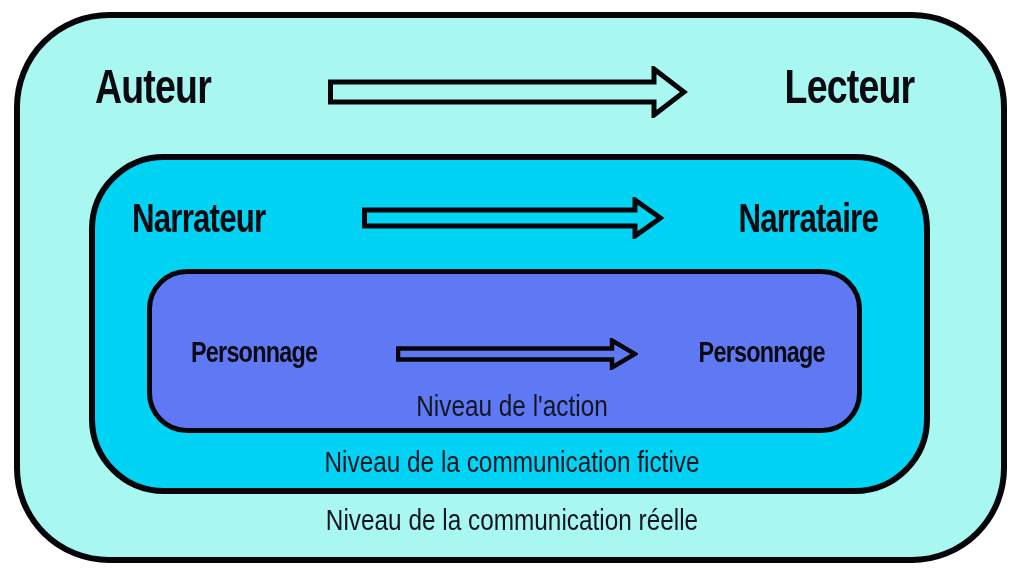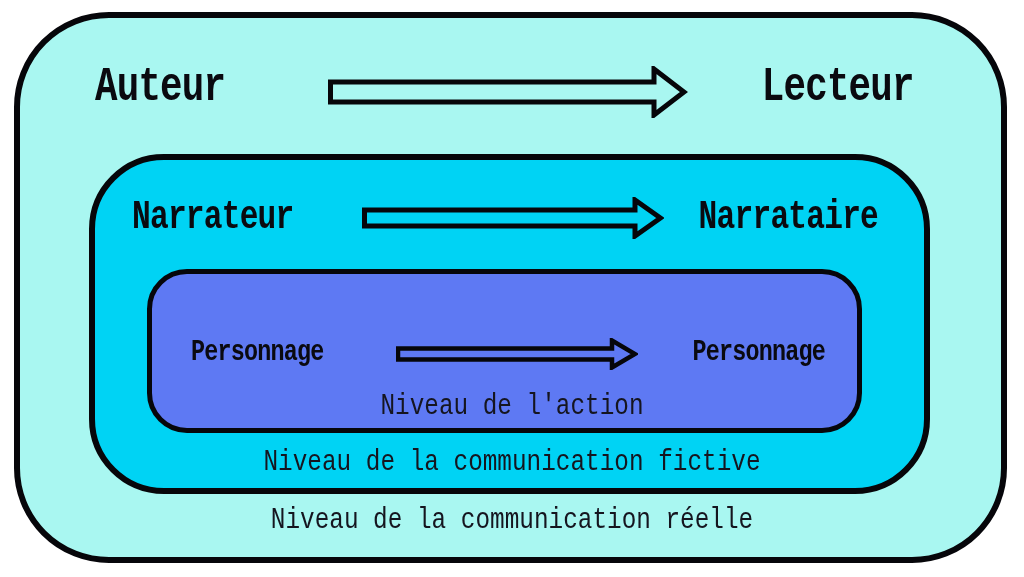--- a/index.html
+++ b/index.html
@@ -6,21 +6,21 @@
     margin: 0;
     padding: 0;
     background: #ffffff;
   }
   .stage {
     position: relative;
     width: 1024px;
     height: 577px;
     background: #ffffff;
     overflow: hidden;
-    font-family: Liberation Mono, monospace;
+    font-family: Liberation Sans, sans-serif;
   }
   .box {
     position: absolute;
     border: 6px solid #06060a;
     box-sizing: border-box;
   }
   .box-outer {
     left: 14px; top: 12px;
     width: 993px; height: 551px;
     border-radius: 95px;

